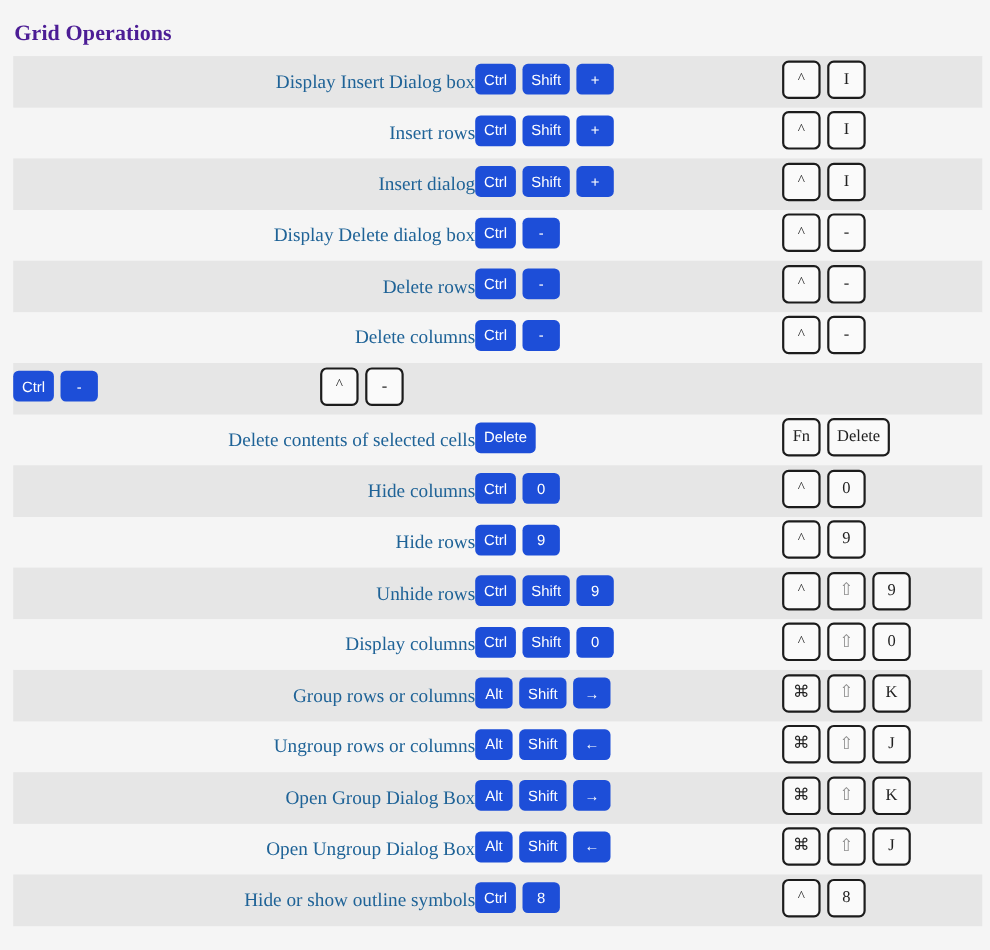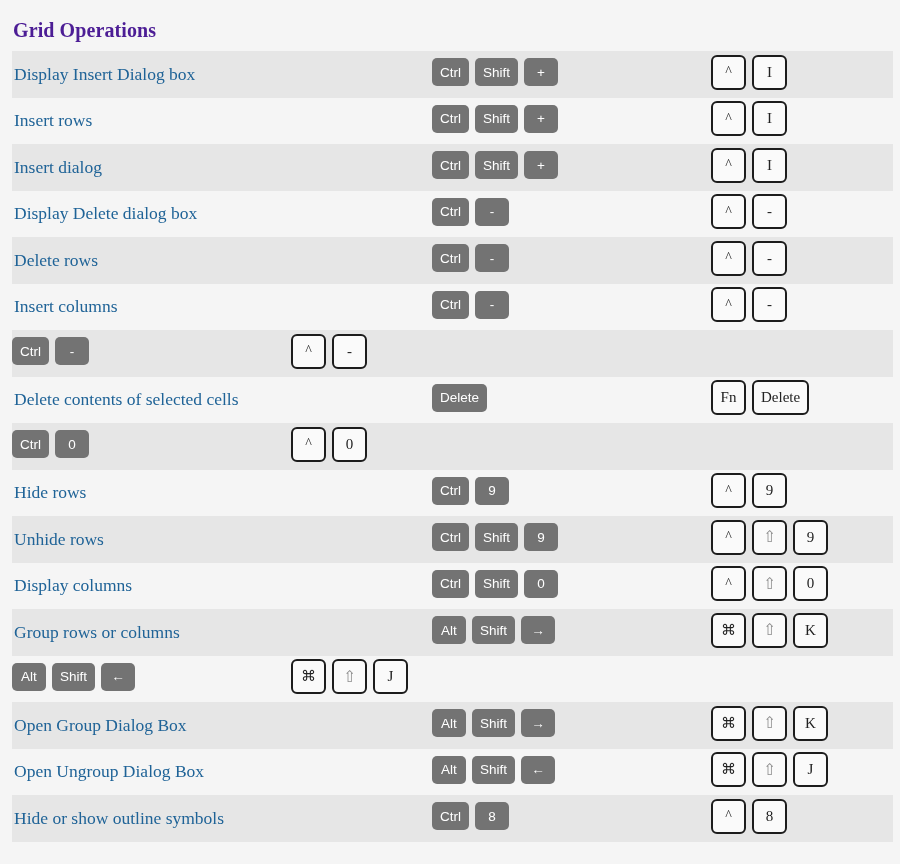--- a/index.html
+++ b/index.html
@@ -35,20 +35,21 @@
     border-collapse: collapse;
   }
   .row {
     display: flex;
     align-items: center;
     width: 881px;
     margin: 0 0 0 12px;
     height: 46.5px;
     box-sizing: border-box;
     background: #f5f5f5;
+    text-align: right;
   }
   .row.odd {
     background: #e6e6e6;
   }
   .col-desc {
     width: 420px;
     flex: 0 0 420px;
     padding-left: 2px;
     box-sizing: border-box;
   }
@@ -77,21 +78,21 @@
   }
   
   .kbd-dark {
     display: inline-flex;
     align-items: center;
     justify-content: center;
     min-width: 34px;
     height: 28px;
     padding: 0 8px;
     box-sizing: border-box;
-    background: #737373;
+    background: #1d4ed8;
     color: #ffffff;
     border-radius: 5px;
     font-family: "Liberation Sans", "DejaVu Sans", sans-serif;
     font-size: 13.5px;
     line-height: 1;
     white-space: nowrap;
     position: relative;
     top: -2px;
   }
   .kbd-dark.narrow {
@@ -189,21 +190,21 @@
         <div class="col-win">
           <span class="kbd-dark">Ctrl</span>
           <span class="kbd-dark narrow">-</span>
         </div>
         <div class="col-mac">
           <span class="kbd-light glyph-caret">^</span>
           <span class="kbd-light">-</span>
         </div>
       </div>
       <div class="row">
-        <div class="col-desc"><a class="desc-link">Insert columns</a></div>
+        <div class="col-desc"><a class="desc-link">Delete columns</a></div>
         <div class="col-win">
           <span class="kbd-dark">Ctrl</span>
           <span class="kbd-dark narrow">-</span>
         </div>
         <div class="col-mac">
           <span class="kbd-light glyph-caret">^</span>
           <span class="kbd-light">-</span>
         </div>
       </div>
       <div class="row odd">
@@ -220,20 +221,21 @@
         <div class="col-desc"><a class="desc-link">Delete contents of selected cells</a></div>
         <div class="col-win">
           <span class="kbd-dark">Delete</span>
         </div>
         <div class="col-mac">
           <span class="kbd-light">Fn</span>
           <span class="kbd-light wide">Delete</span>
         </div>
       </div>
       <div class="row odd">
+        <div class="col-desc"><a class="desc-link">Hide columns</a></div>
         <div class="col-win">
           <span class="kbd-dark">Ctrl</span>
           <span class="kbd-dark narrow">0</span>
         </div>
         <div class="col-mac">
           <span class="kbd-light glyph-caret">^</span>
           <span class="kbd-light">0</span>
         </div>
       </div>
       <div class="row">
@@ -280,20 +282,21 @@
           <span class="kbd-dark">Shift</span>
           <span class="kbd-dark narrow">→</span>
         </div>
         <div class="col-mac">
           <span class="kbd-light">⌘</span>
           <span class="kbd-light glyph-shift">⇧</span>
           <span class="kbd-light">K</span>
         </div>
       </div>
       <div class="row">
+        <div class="col-desc"><a class="desc-link">Ungroup rows or columns</a></div>
         <div class="col-win">
           <span class="kbd-dark">Alt</span>
           <span class="kbd-dark">Shift</span>
           <span class="kbd-dark narrow">←</span>
         </div>
         <div class="col-mac">
           <span class="kbd-light">⌘</span>
           <span class="kbd-light glyph-shift">⇧</span>
           <span class="kbd-light">J</span>
         </div>

